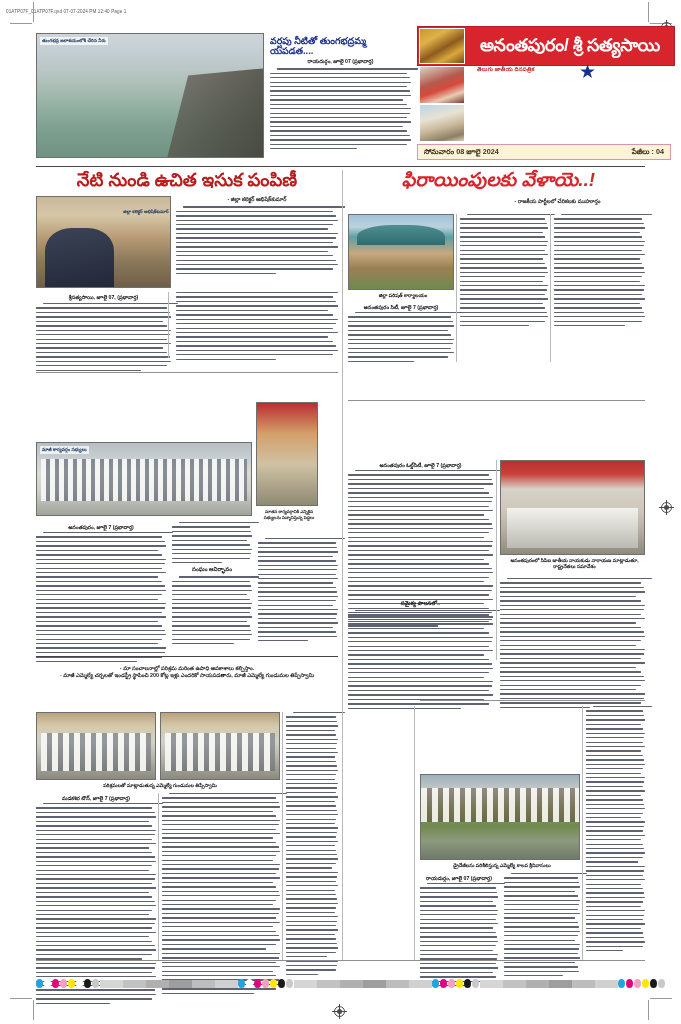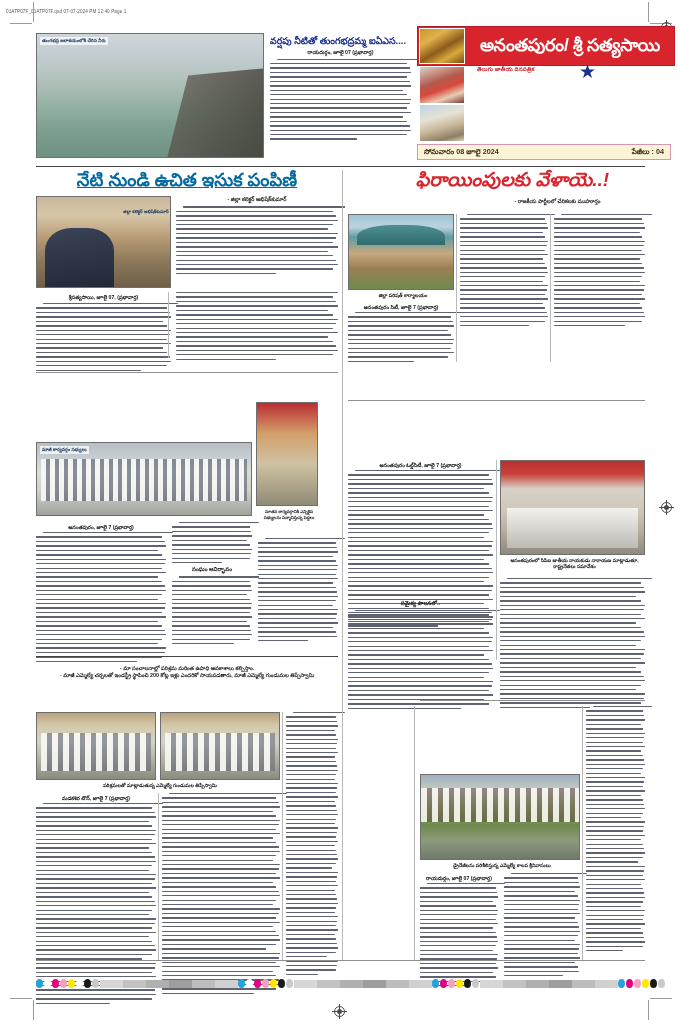--- a/index.html
+++ b/index.html
@@ -26,21 +26,21 @@
   .mh-thumb.t3{top:78px;height:36px;background:linear-gradient(165deg,#bcd4e6 0%,#e7e2d4 35%,#c9b99a 60%,#8d7f66 85%,#d9cfb8 100%);}
   .mh-tagline{position:absolute;left:60px;top:40px;font-size:5.6px;color:#c62830;font-weight:bold;letter-spacing:.2px;}
   .mh-title{position:absolute;left:52px;top:42px;width:204px;height:72px;color:#1b2f8c;font-size:52px;font-weight:bold;line-height:.96;letter-spacing:-1px;display:flex;align-items:center;justify-content:center;}
   .mh-star{position:absolute;left:162px;top:36px;width:20px;height:20px;color:#1b2f8c;font-size:19px;line-height:1;}
   .mh-dateline{position:absolute;left:0;top:118px;width:254px;height:16px;background:#fdf4d8;border:1px solid #d994b4;display:flex;align-items:center;justify-content:space-between;padding:0 6px;box-sizing:border-box;}
   .mh-date{font-size:7.2px;color:#3a2f1c;font-weight:bold;}
   .mh-pages{font-size:7.2px;color:#3a2f1c;font-weight:bold;}
 
   
   .hl{font-weight:bold;line-height:1.02;text-align:center;}
-  .hl.green{color:#0369a1;text-decoration:underline;}
+  .hl.green{color:#b91c1c;}
   .hl.red{color:#d8242c;}
   .hl.purple{color:#a23fa0;}
   .hl.blue{color:#1b2f8c;}
   .sub{font-size:5.4px;color:#222;text-align:center;font-weight:bold;line-height:1.35;}
   .dline{font-size:5.2px;font-weight:bold;color:#111;text-align:center;margin:2px 0 1px;}
   .cap{font-size:4.9px;font-weight:bold;color:#111;text-align:center;line-height:1.3;padding:1px 2px;}
   .kicker{font-size:6.4px;font-weight:bold;color:#111;text-align:center;}
 
   
   .body{--ls:1.9px;--lh:3.1px;}
@@ -120,21 +120,21 @@
       <span class="mh-date">సోమవారం  08  జూలై  2024</span>
       <span class="mh-pages">పేజీలు : 04</span>
     </div>
   </div>
 
   <div class="photo ph-dam" style="position:absolute;left:36px;top:33px;width:228px;height:125px;">
     <div class="pcap-in">తుంగభద్ర జలాశయంలోకి చేరిన నీరు</div>
   </div>
 
   <div style="position:absolute;left:270px;top:36px;width:141px;">
-    <div class="hl blue" style="font-size:9.4px;text-align:left;">వర్షపు నీటితో తుంగభద్రమ్మ ఐఏఎస....</div>
+    <div class="hl blue" style="font-size:9.4px;text-align:left;">వర్షపు నీటితో తుంగభద్రమ్మ యపడత....</div>
     <div class="dline" style="margin-top:3px;">రాయదుర్గం, జూలై 07 (ప్రభావార్త)</div>
     <div class="body" style="margin-top:2px;">
       <div class="ln s1 ind"></div>
         <div class="ln s2"></div>
         <div class="ln s3"></div>
         <div class="ln s1"></div>
       <div class="ln s2"></div>
         <div class="ln s3"></div>
         <div class="ln s1"></div>
         <div class="ln s4"></div>
@@ -216,21 +216,21 @@
     <div class="ln s2"></div>
       <div class="ln s1"></div>
       <div class="ln s4"></div>
       <div class="ln s2"></div>
     <div class="ln s3"></div>
       <div class="ln s1"></div>
       <div class="ln s2"></div>
       <div class="ln s5"></div>
   </div>
 
-  <div style="position:absolute;left:364px;top:170px;width:297px;">
+  <div style="position:absolute;left:350px;top:170px;width:297px;">
     <div class="hl red" style="font-size:19px;font-style:italic;">ఫిరాయింపులకు వేళాయె..!</div>
   </div>
   <div class="sub" style="position:absolute;left:470px;top:198px;width:175px;">- రాజకీయ పార్టీలలో చేరికలకు ముహూర్తం</div>
 
   <div class="photo ph-gate" style="position:absolute;left:348px;top:214px;width:106px;height:76px;"></div>
   <div class="cap" style="position:absolute;left:348px;top:292px;width:106px;">జిల్లా పరిషత్ కార్యాలయం</div>
   <div class="dline" style="position:absolute;left:348px;top:302px;width:106px;">అనంతపురం సిటీ, జూలై 7 (ప్రభావార్త)</div>
 
   <div class="body" style="position:absolute;left:348px;top:312px;width:106px;">
     <div class="ln s1 ind"></div>

